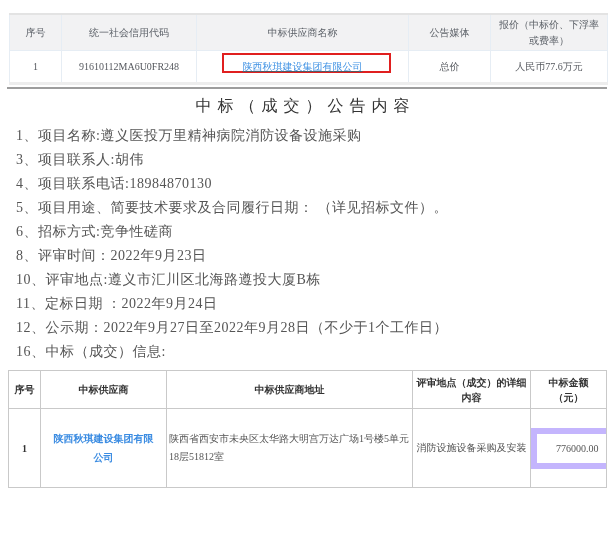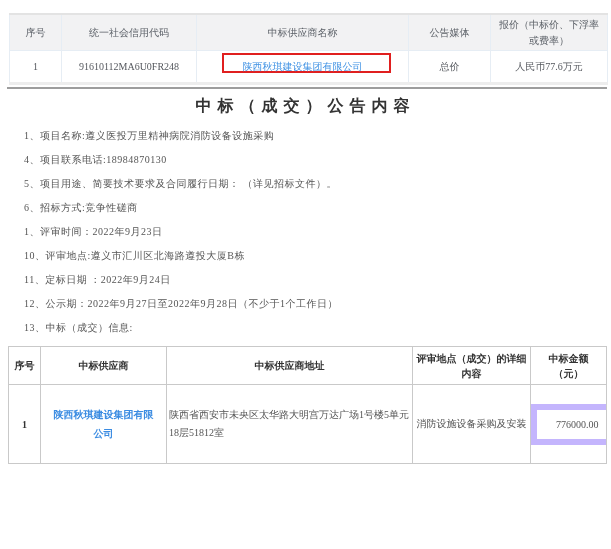--- a/index.html
+++ b/index.html
@@ -8,32 +8,32 @@
     font-family:"Liberation Serif", serif; color:#555;
   }
   .page { position:relative; width:611px; height:549px; }
 
   
   table { border-collapse:collapse; table-layout:fixed; }
   .t1 { width:598px; margin:13px 0 0 9px; font-size:10px; border-top:2px solid #e3e3e3; border-bottom:3px solid #ededed; }
   .t1 th, .t1 td { border:1px solid #e6edf4; text-align:center; overflow:hidden; padding:0 4px; }
   .t1 th { background:#f2f2f3; font-weight:normal; color:#5a5f66; height:35px; line-height:1.55; }
   .t1 td { height:31px; color:#55585e; }
-  .t1 .supplier-cell { position:relative; }
+  .t1 .supplier-cell { position:relative;text-decoration:underline; }
   .t1 .link { color:#4293e4; cursor:pointer; position:relative; z-index:2; }
   .redbox1 { position:absolute; left:25px; right:17px; top:2px; bottom:9px; border:2px solid #e01f1f; z-index:1; }
 
   .rule { height:2px; background:#9d9d9d; width:600px; margin:2px 0 0 7px; }
 
   
-  .title { text-align:center; font-size:16px; color:#333; letter-spacing:6px; margin:7px 0 13px 0; font-weight:700; }
+  .title { text-align:center; font-size:16px; color:#333; letter-spacing:6px; margin:7px 0 13px 0; font-weight:400; }
 
   
   .items { padding-left:8px; }
-  .items p { margin:0 0 12px 16px; font-size:10px; line-height:12px; color:#555; letter-spacing:0.5px; }
+  .items p { margin:0 0 12px 8px; font-size:14px; line-height:12px; color:#555; letter-spacing:0.5px; }
 
   
   .t2 { width:598px; margin:7px 0 0 8px; font-size:10px; border-top:1px solid #ccc; }
   .t2 th, .t2 td { border:1px solid #c9c9c9; text-align:center; overflow:hidden; }
   .t2 th { background:#ffffff; font-weight:bold; color:#333; height:37px; line-height:1.5; padding:0 3px; white-space:pre-line; }
   .t2 td { height:74px; color:#555; }
   .t2 .serial { font-weight:bold; color:#333; }
   .t2 .supplier2 { color:#3b8ce2; font-weight:bold; white-space:pre-line; line-height:1.9; cursor:pointer; }
   .t2 .addr { text-align:left; padding:2px 2px; line-height:1.8; letter-spacing:0px; }
   .t2 .detail { white-space:nowrap; padding:0 1px; }
@@ -72,28 +72,29 @@
       <td>人民币77.6万元</td>
     </tr>
   </tbody>
     </table>
   <div class="rule"></div>
 
   <div class="title">中标（成交）公告内容</div>
 
   <div class="items">
     <p>1、项目名称:遵义医投万里精神病院消防设备设施采购</p>
+    <p>3、项目联系人:胡伟</p>
     <p>4、项目联系电话:18984870130</p>
     <p>5、项目用途、简要技术要求及合同履行日期： （详见招标文件）。</p>
     <p>6、招标方式:竞争性磋商</p>
-    <p>1、评审时间：2022年9月23日</p>
+    <p>8、评审时间：2022年9月23日</p>
     <p>10、评审地点:遵义市汇川区北海路遵投大厦B栋</p>
     <p>11、定标日期 ：2022年9月24日</p>
     <p>12、公示期：2022年9月27日至2022年9月28日（不少于1个工作日）</p>
-    <p>13、中标（成交）信息:</p>
+    <p>16、中标（成交）信息:</p>
   </div>
 
   <table class="t2">
     <colgroup>
       <col style="width:32px">
         <col style="width:126px">
         <col style="width:246px">
         <col style="width:118px">
         <col style="width:76px">
     </colgroup>

